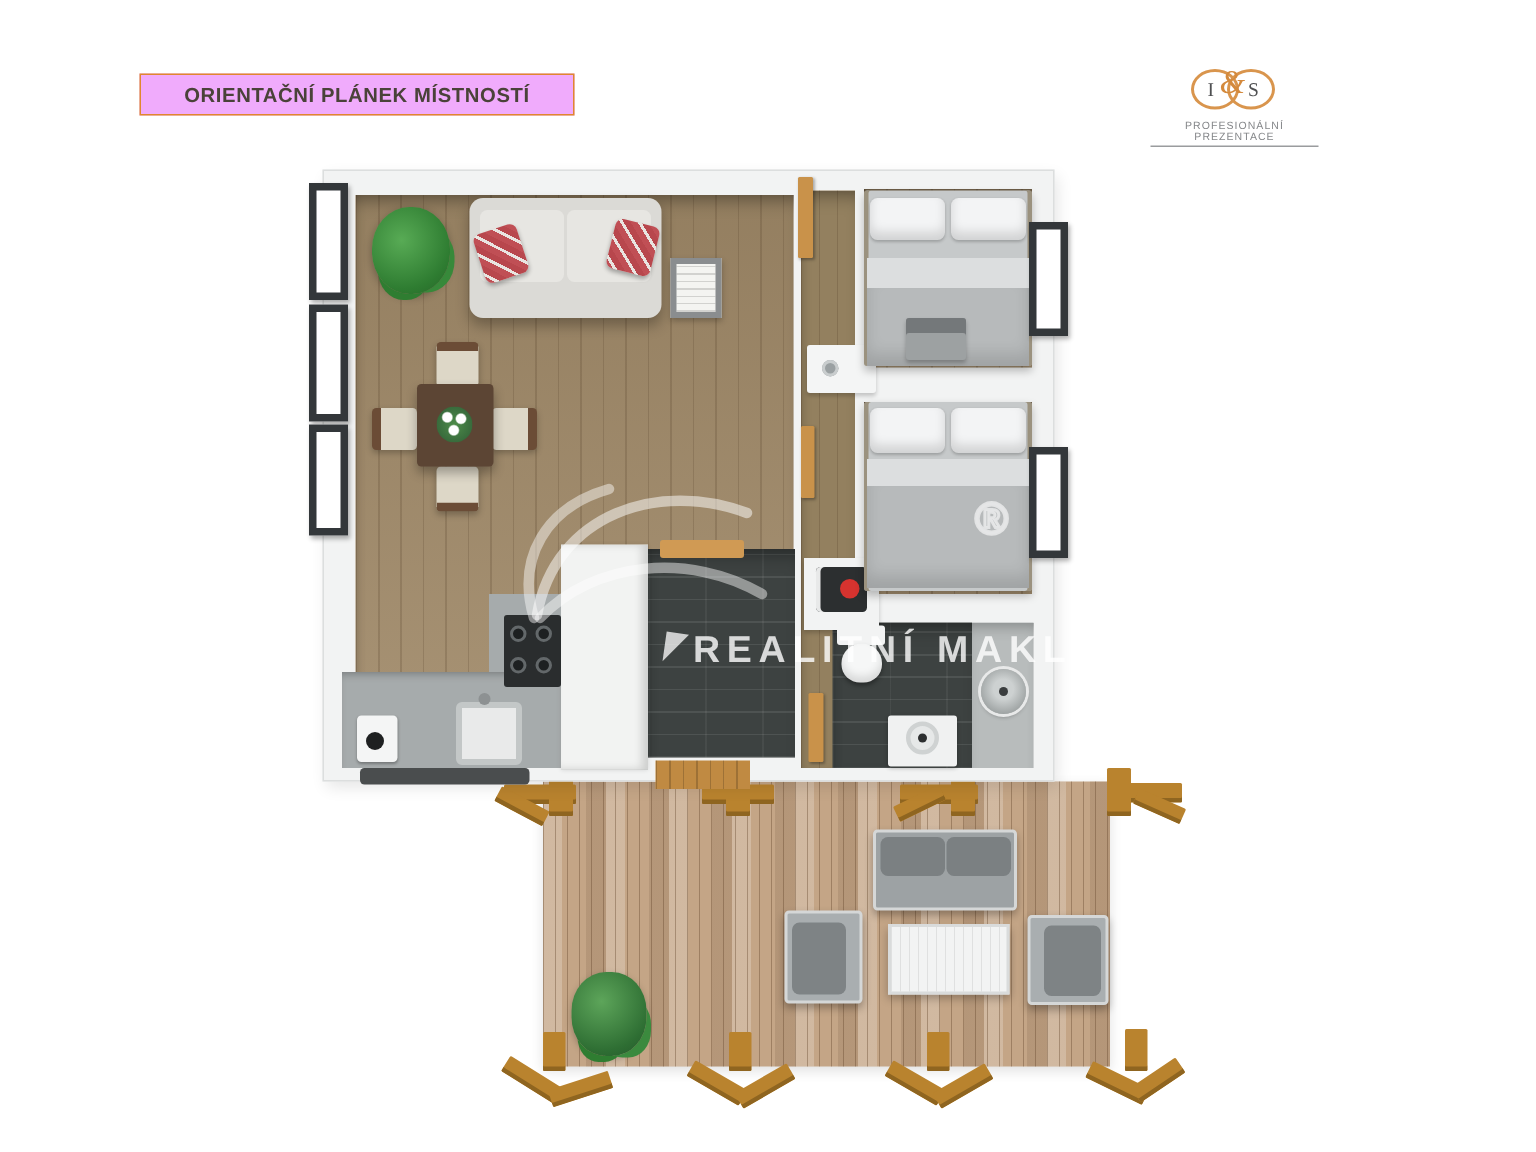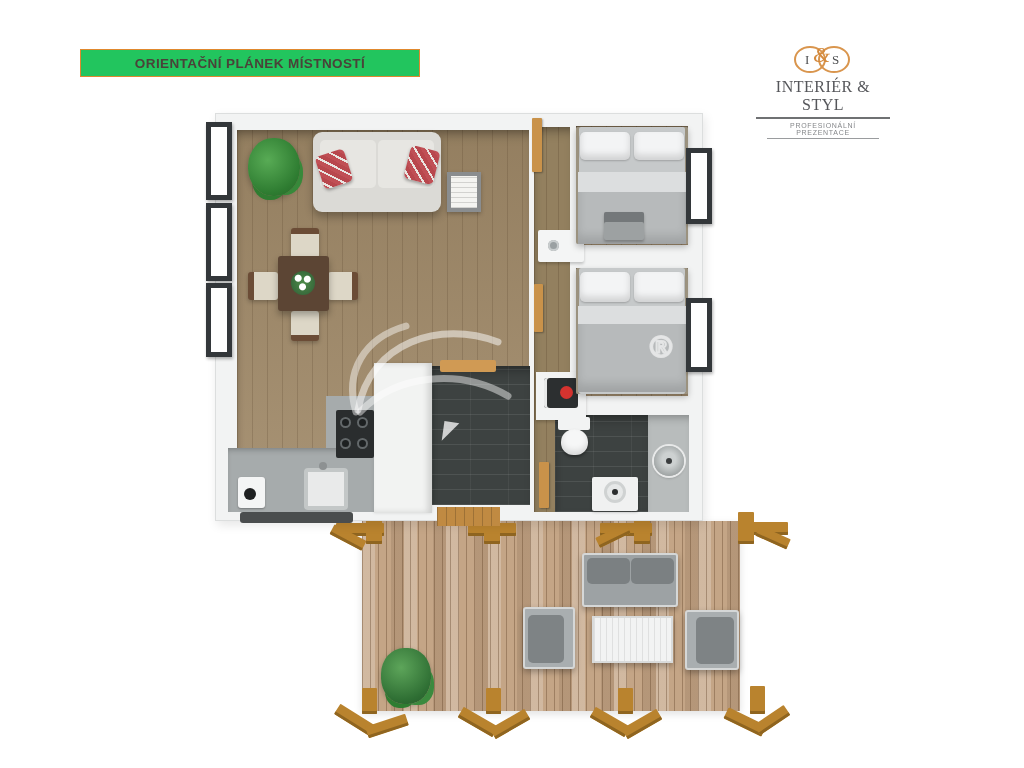--- a/index.html
+++ b/index.html
@@ -1,21 +1,21 @@
 <!DOCTYPE html>
 <html><head>
 <meta charset="utf-8">
 <style>
   html,body{margin:0;padding:0;background:#fff;}
   .canvas{position:relative;width:1024px;height:768px;background:#ffffff;overflow:hidden;
           font-family:"Liberation Sans", sans-serif;}
   .abs{position:absolute;}
 
   
-  .badge{left:80px;top:49px;width:340px;height:28px;background:#22c55e;
+  .badge{left:93px;top:49px;width:290px;height:28px;background:#f0abfc;
          border:1px solid #e0882e;box-sizing:border-box;
          color:#4a4239;font-size:13.5px;font-weight:bold;letter-spacing:.4px;
          display:flex;align-items:center;justify-content:center;}
 
   
   .logo{left:756px;top:42px;width:134px;text-align:center;color:#55565a;}
   .rings{position:relative;height:36px;}
   .ring{position:absolute;width:32px;height:27px;border:2px solid #d9954d;border-radius:50%;
         box-sizing:border-box;top:4px;background:transparent;}
   .ring.l{left:38px;} .ring.r{left:62px;}
@@ -199,21 +199,20 @@
   <div class="abs badge">ORIENTAČNÍ PLÁNEK MÍSTNOSTÍ</div>
 
   <div class="abs logo">
     <div class="rings">
       <span class="ring l"></span>
       <span class="ring r"></span>
       <span class="mono i">I</span>
       <span class="amp">&amp;</span>
       <span class="mono s">S</span>
     </div>
-    <div class="logo-name">INTERIÉR &amp; STYL</div>
     <div class="logo-tag">PROFESIONÁLNÍ PREZENTACE</div>
   </div>
 
   <div class="abs deck"></div>
 
   <div class="abs post" style="left:336px;top:514px;">
     <div class="pp" style="left:0;top:9px;width:48px;height:13px;"></div>
     <div class="pp" style="left:30px;top:0;width:16px;height:30px;"></div>
     <div class="pp" style="left:-6px;top:18px;width:36px;height:11px;transform:rotate(28deg);"></div>
   </div>
@@ -341,14 +340,15 @@
   <div class="abs win wr1"></div>
   <div class="abs win wr2"></div>
 
   <svg class="abs wm wm-palm" width="190" height="120" viewBox="0 0 190 120">
     <path d="M28,98 C40,30 110,8 168,30" fill="none" stroke="rgba(255,255,255,0.5)" stroke-width="7" stroke-linecap="round"></path>
     <path d="M30,100 C66,62 130,56 178,84" fill="none" stroke="rgba(255,255,255,0.45)" stroke-width="7" stroke-linecap="round"></path>
     <path d="M26,100 C14,60 34,26 76,14" fill="none" stroke="rgba(255,255,255,0.45)" stroke-width="7" stroke-linecap="round"></path>
   </svg>
   <div class="abs wm wm-reg">®</div>
   <div class="abs wm wm-tri"></div>
+  <div class="abs wm wm-tag">REALITNÍ MAKLÉŘI</div>
 
 </div>
 
 </body></html>

